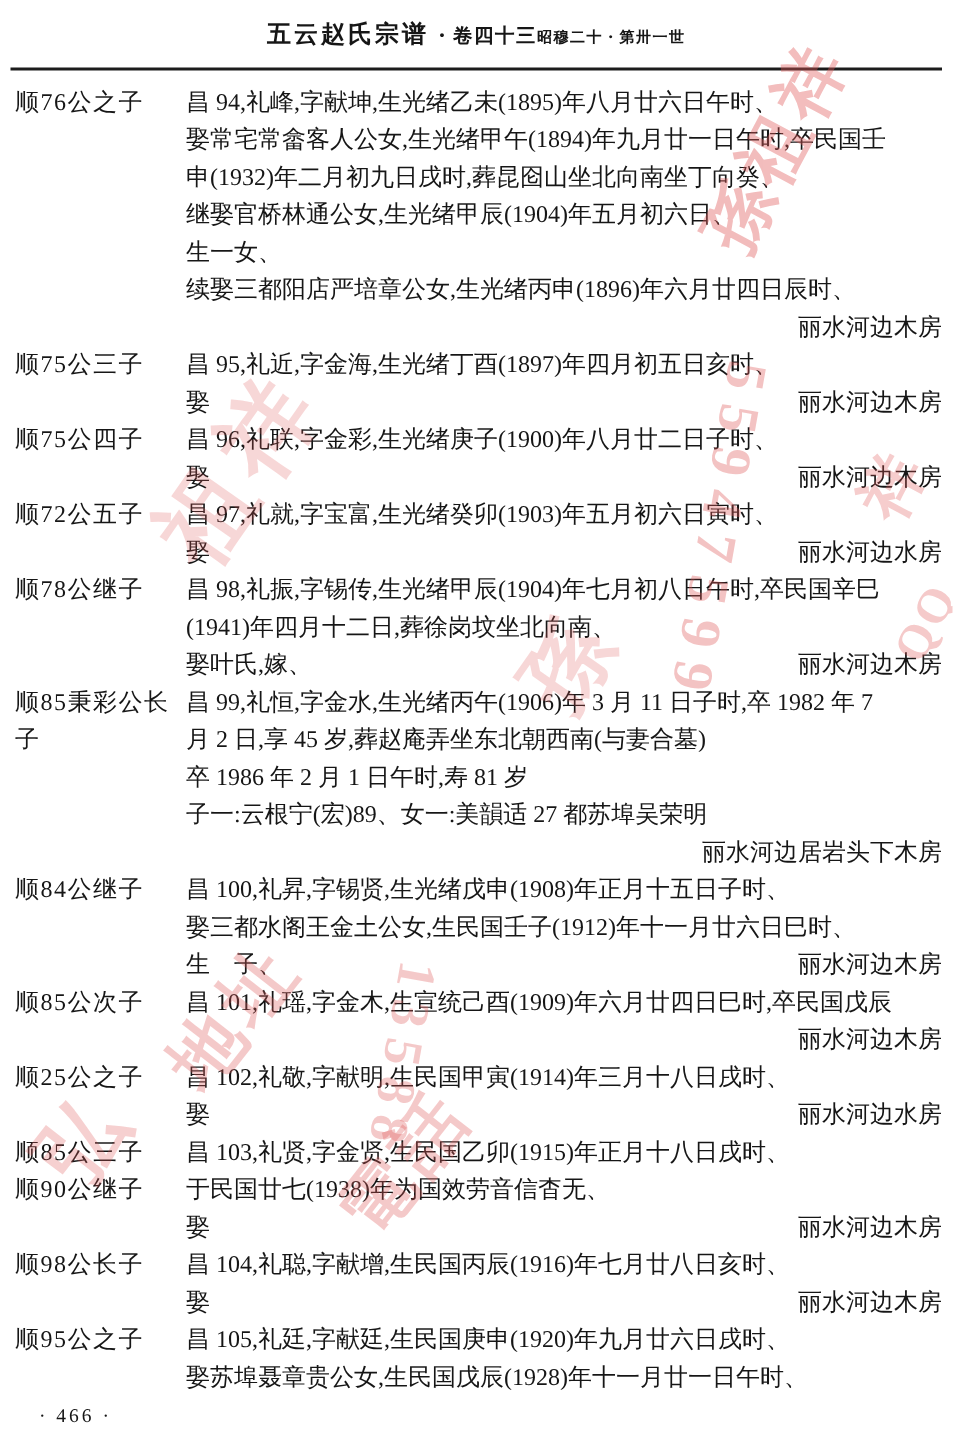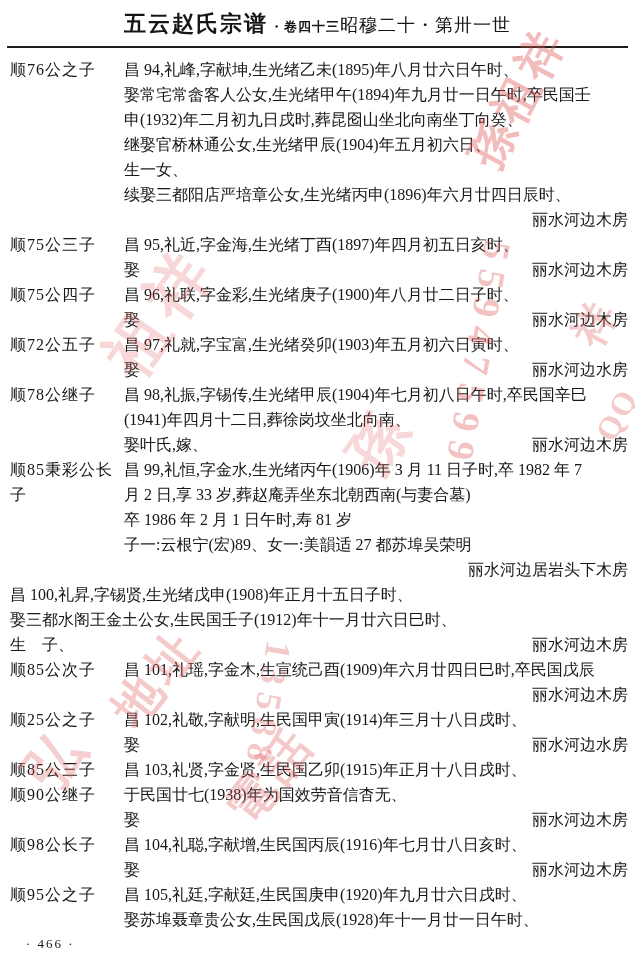--- a/index.html
+++ b/index.html
@@ -12,23 +12,23 @@
     overflow:hidden;
   }
   .page{position:relative;width:635px;height:968px;z-index:1;}
   
   header{
     text-align:center;
     padding-top:11px;
     white-space:nowrap;
     line-height:26px;
   }
-  .book-title{font-size:22px;font-weight:bold;letter-spacing:2px;}
+  .book-title{font-size:16px;font-weight:bold;letter-spacing:2px;}
   .volume{font-size:13px;font-weight:bold;margin-left:2px;letter-spacing:1px;}
-  .section{font-size:18px;font-weight:normal;letter-spacing:1px;}
+  .section{font-size:10px;font-weight:bold;letter-spacing:1px;}
   .rule{border-top:2px solid #1c1c1c;margin:6px 7px 0 7px;height:0;}
   
   .entries{padding:9px 7px 0 10px;font-size:16px;}
   .entry{display:flex;align-items:flex-start;}
   .entry-label{
     flex:0 0 114px;width:114px;
     line-height:25px;
     letter-spacing:1px;
   }
   .entry-content{flex:1 1 auto;line-height:25px;min-width:0;}
@@ -156,34 +156,35 @@
           </div>
         </div>
       </div>
       <div class="entry">
         <div class="entry-label">顺85秉彩公长子</div>
         <div class="entry-content">
           <div class="line">
             <span class="t">昌 99,礼恒,字金水,生光绪丙午(1906)年 3 月 11 日子时,卒 1982 年 7</span>
           </div>
           <div class="line">
-            <span class="t">月 2 日,享 33 岁,葬赵庵弄坐东北朝西南(与妻合墓)</span>
+            <span class="t">月 2 日,享 45 岁,葬赵庵弄坐东北朝西南(与妻合墓)</span>
           </div>
           <div class="line">
             <span class="t">卒 1986 年 2 月 1 日午时,寿 81 岁</span>
           </div>
           <div class="line">
             <span class="t">子一:云根宁(宏)89、女一:美韻适 27 都苏埠吴荣明</span>
           </div>
           <div class="line">
             <span class="loc">丽水河边居岩头下木房</span>
           </div>
         </div>
       </div>
       <div class="entry">
+        <div class="entry-label">顺84公继子</div>
         <div class="entry-content">
           <div class="line">
             <span class="t">昌 100,礼昇,字锡贤,生光绪戊申(1908)年正月十五日子时、</span>
           </div>
           <div class="line">
             <span class="t">娶三都水阁王金土公女,生民国壬子(1912)年十一月廿六日巳时、</span>
           </div>
           <div class="line">
             <span class="t">生　子、</span>
             <span class="loc">丽水河边木房</span>

